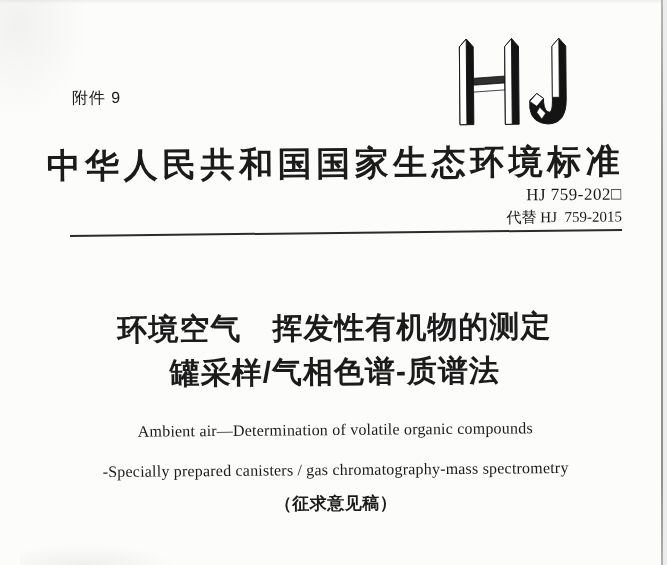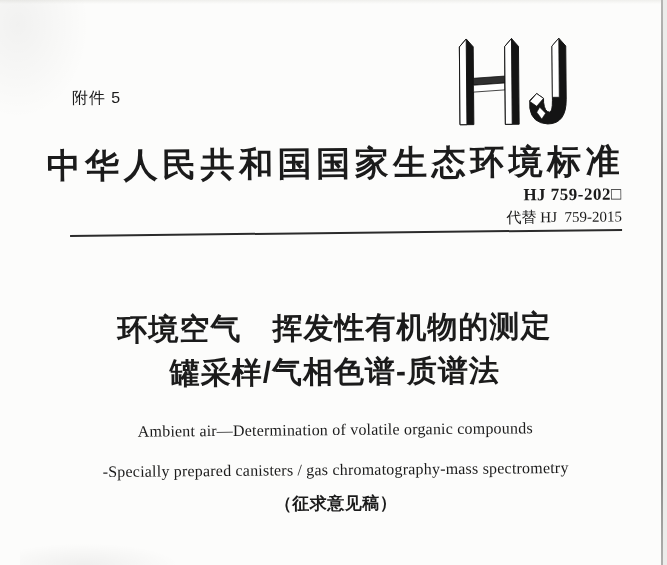--- a/index.html
+++ b/index.html
@@ -57,21 +57,21 @@
     font-family: "Liberation Serif", serif;
     font-size: 34px; font-weight: 700;
     letter-spacing: 4.5px;
     text-align: center;
     white-space: nowrap;
   }
 
   .std-no {
     position: absolute; right: 45px; top: 187px;
     font-family: "Liberation Serif", serif;
-    font-size: 17px; font-weight: 700;
+    font-size: 17px; font-weight: 400;
     letter-spacing: 0.5px;
     white-space: pre;
   }
   .replaces {
     position: absolute; right: 45px; top: 210px;
     font-family: "Liberation Serif", serif;
     font-size: 15px; font-weight: 500;
     white-space: pre;
   }
 
@@ -109,21 +109,21 @@
 </head>
 <body>
 
 <div class="page">
   <div class="top-shade"></div>
   <div class="corner-smudge"></div>
   <div class="bottom-smudge"></div>
 
   <div class="content">
 
-    <div class="attachment">附件 5</div>
+    <div class="attachment">附件 9</div>
 
     <svg class="logo" width="130" height="93" viewBox="0 0 132 94" role="img" aria-label="HJ">
       <g>
 
         <polygon points="4,12 11,4 18,12 18,91 4,91" fill="#141414" stroke="#141414" stroke-width="1"></polygon>
         <polygon points="4,12 11,4 11,91 4,91" fill="#ffffff" stroke="#141414" stroke-width="1"></polygon>
 
         <polygon points="18,44 50,42 50,49 18,51" fill="#303030" stroke="#141414" stroke-width="0.8"></polygon>
         <polygon points="18,51 50,49 50,56 18,58" fill="#ffffff" stroke="#141414" stroke-width="0.8"></polygon>
 

